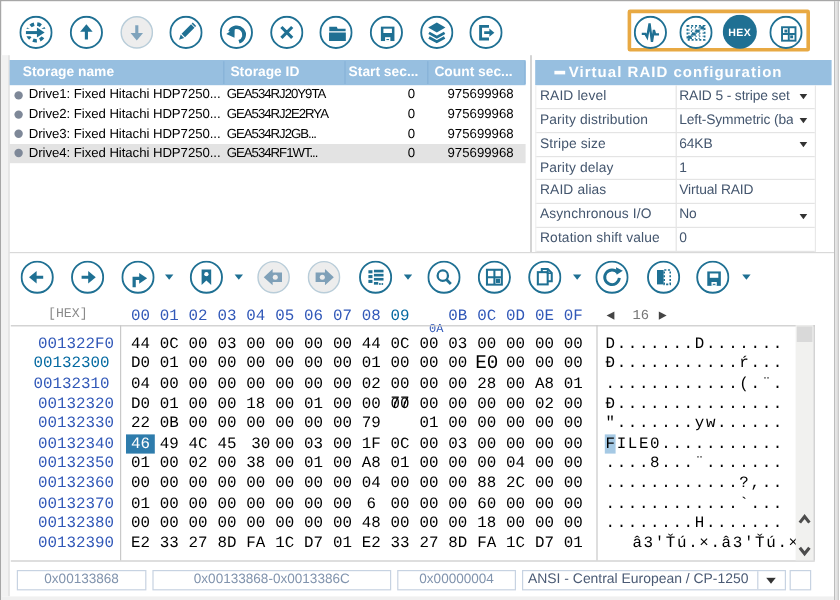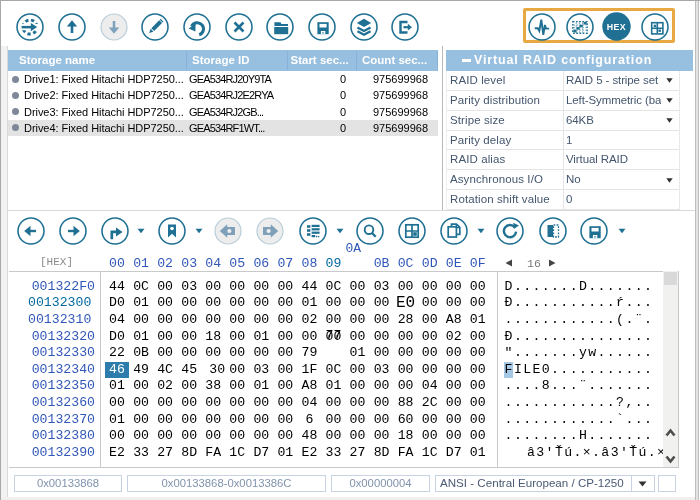--- a/index.html
+++ b/index.html
@@ -316,21 +316,21 @@
 <div class="abs" style="left:105.0px;top:255.5px;width:24px;text-align:center;font-size:13.2px;font-family:'Liberation Mono',monospace;color:#3158b8">00</div>
 <div class="abs" style="left:129.05px;top:255.5px;width:24px;text-align:center;font-size:13.2px;font-family:'Liberation Mono',monospace;color:#3158b8">01</div>
 <div class="abs" style="left:153.1px;top:255.5px;width:24px;text-align:center;font-size:13.2px;font-family:'Liberation Mono',monospace;color:#3158b8">02</div>
 <div class="abs" style="left:177.15px;top:255.5px;width:24px;text-align:center;font-size:13.2px;font-family:'Liberation Mono',monospace;color:#3158b8">03</div>
 <div class="abs" style="left:201.2px;top:255.5px;width:24px;text-align:center;font-size:13.2px;font-family:'Liberation Mono',monospace;color:#3158b8">04</div>
 <div class="abs" style="left:225.25px;top:255.5px;width:24px;text-align:center;font-size:13.2px;font-family:'Liberation Mono',monospace;color:#3158b8">05</div>
 <div class="abs" style="left:249.3px;top:255.5px;width:24px;text-align:center;font-size:13.2px;font-family:'Liberation Mono',monospace;color:#3158b8">06</div>
 <div class="abs" style="left:273.35px;top:255.5px;width:24px;text-align:center;font-size:13.2px;font-family:'Liberation Mono',monospace;color:#3158b8">07</div>
 <div class="abs" style="left:297.4px;top:255.5px;width:24px;text-align:center;font-size:13.2px;font-family:'Liberation Mono',monospace;color:#3158b8">08</div>
 <div class="abs" style="left:321.45000000000005px;top:255.5px;width:24px;text-align:center;font-size:13.2px;font-family:'Liberation Mono',monospace;color:#0369a1">09</div>
-<div class="abs" style="left:345.5px;top:241px;width:24px;text-align:left;font-size:13px;font-family:'Liberation Mono',monospace;color:#3158b8">0A</div>
+<div class="abs" style="left:345.5px;top:270px;width:24px;text-align:right;font-size:10px;font-family:'Liberation Mono',monospace;color:#3158b8">0A</div>
 <div class="abs" style="left:369.55px;top:255.5px;width:24px;text-align:center;font-size:13.2px;font-family:'Liberation Mono',monospace;color:#3158b8">0B</div>
 <div class="abs" style="left:393.6px;top:255.5px;width:24px;text-align:center;font-size:13.2px;font-family:'Liberation Mono',monospace;color:#3158b8">0C</div>
 <div class="abs" style="left:417.65000000000003px;top:255.5px;width:24px;text-align:center;font-size:13.2px;font-family:'Liberation Mono',monospace;color:#3158b8">0D</div>
 <div class="abs" style="left:441.7px;top:255.5px;width:24px;text-align:center;font-size:13.2px;font-family:'Liberation Mono',monospace;color:#3158b8">0E</div>
 <div class="abs" style="left:465.75px;top:255.5px;width:24px;text-align:center;font-size:13.2px;font-family:'Liberation Mono',monospace;color:#3158b8">0F</div>
 <svg class="abs" style="left:505px;top:259px" width="8" height="8" viewBox="0 0 8 8">
     <path d="M7 0.5 L7 7.5 L0.5 4 Z" fill="#444"></path>
   </svg>
 <div class="abs" style="left:527px;top:257px;font-size:11.5px;font-family:'Liberation Mono',monospace;color:#777">16</div>
 <svg class="abs" style="left:548px;top:259px" width="8" height="8" viewBox="0 0 8 8">

